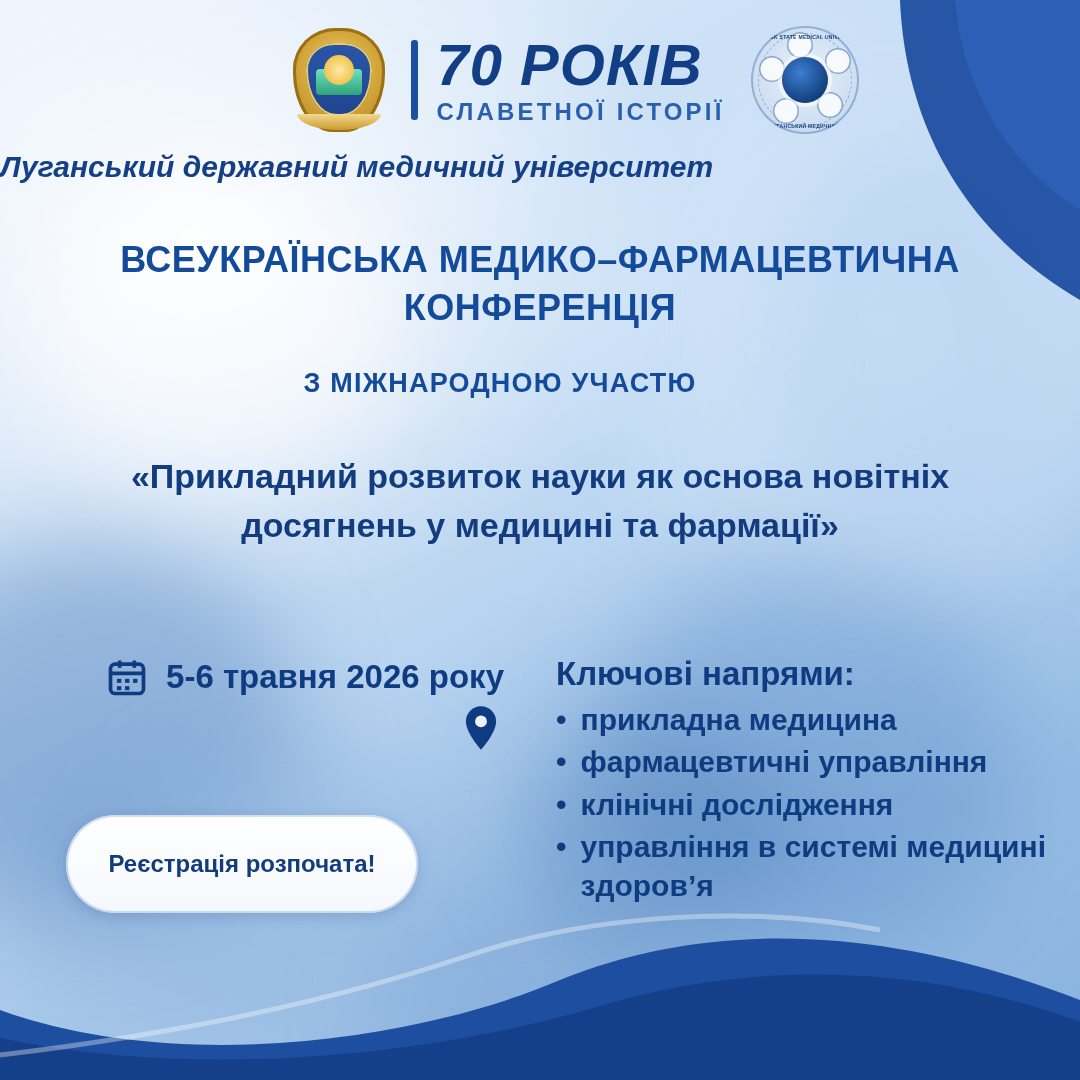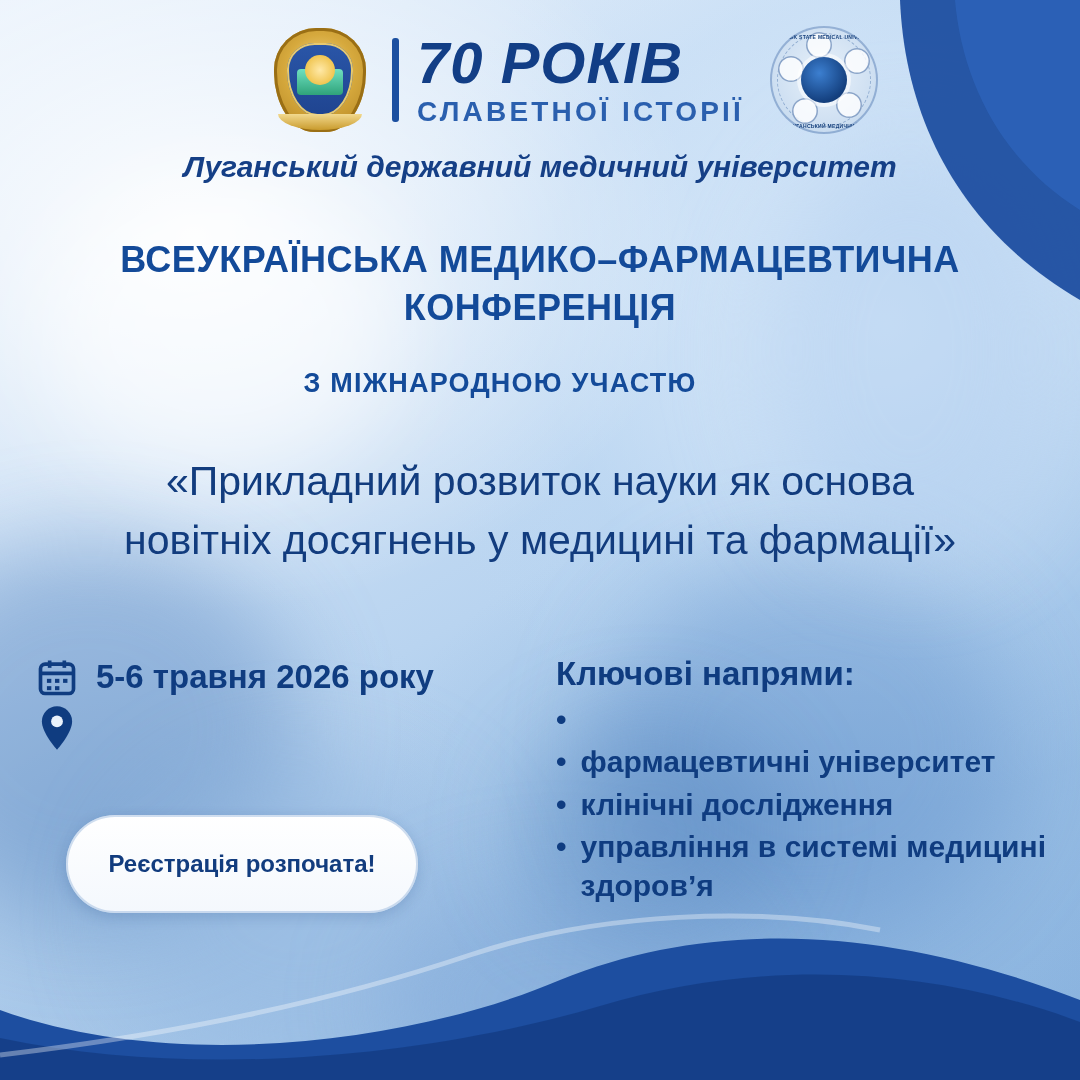--- a/index.html
+++ b/index.html
@@ -131,21 +131,21 @@
   .seventy-text { display: flex; flex-direction: column; justify-content: center; }
   .seventy-main {
     font-size: 58px;
     font-weight: bold;
     font-style: italic;
     color: #123e86;
     letter-spacing: 1px;
     line-height: 1;
   }
   .seventy-sub {
-    font-size: 28px;
+    font-size: 24px;
     font-weight: bold;
     color: #2a5fae;
     letter-spacing: 3.2px;
     margin-top: 6px;
     line-height: 1;
   }
 
   .uni-logo {
     width: 108px;
     height: 108px;
@@ -200,21 +200,20 @@
     letter-spacing: 0.3px;
     font-weight: bold;
   }
 
   
   .university {
     position: absolute;
     top: 150px;
     left: 0;
     width: 1080px;
-    text-align: center;
     font-size: 30px;
     font-weight: bold;
     font-style: italic;
     color: #153f86;
   }
 
   .conf-title {
     position: absolute;
     top: 236px;
     left: 60px;
@@ -238,38 +237,39 @@
     color: #134a99;
     letter-spacing: 1.2px;
   }
 
   .theme {
     position: absolute;
     top: 452px;
     left: 120px;
     width: 840px;
     text-align: center;
-    font-size: 41px;
-    font-weight: normal;
+    font-size: 34px;
+    font-weight: bold;
     line-height: 1.45;
     color: #123c7e;
   }
 
   
   .details {
     position: absolute;
     left: 34px;
     top: 655px;
     width: 470px;
   }
   .detail-row {
     display: flex;
     align-items: center;
     gap: 16px;
     margin-bottom: 6px;
+    justify-content: flex-end;
   }
   .detail-icon {
     width: 46px;
     display: flex;
     justify-content: center;
     align-items: center;
   }
   .detail-text {
     font-size: 33px;
     font-weight: bold;
@@ -418,24 +418,25 @@
 
     </div>
 
     <div class="reg-button">Реєстрація розпочата!</div>
 
     <div class="topics">
       <div class="topics-title">Ключові напрями:</div>
 
       <div class="topic-item">
         <span class="bullet">•</span>
+        <span>прикладна медицина</span>
       </div>
       <div class="topic-item">
         <span class="bullet">•</span>
-        <span>фармацевтичні університет</span>
+        <span>фармацевтичні управління</span>
       </div>
       <div class="topic-item">
         <span class="bullet">•</span>
         <span>клінічні дослідження</span>
       </div>
       <div class="topic-item">
         <span class="bullet">•</span>
         <span>управління в системі медицині здоров’я</span>
       </div>
     </div>

